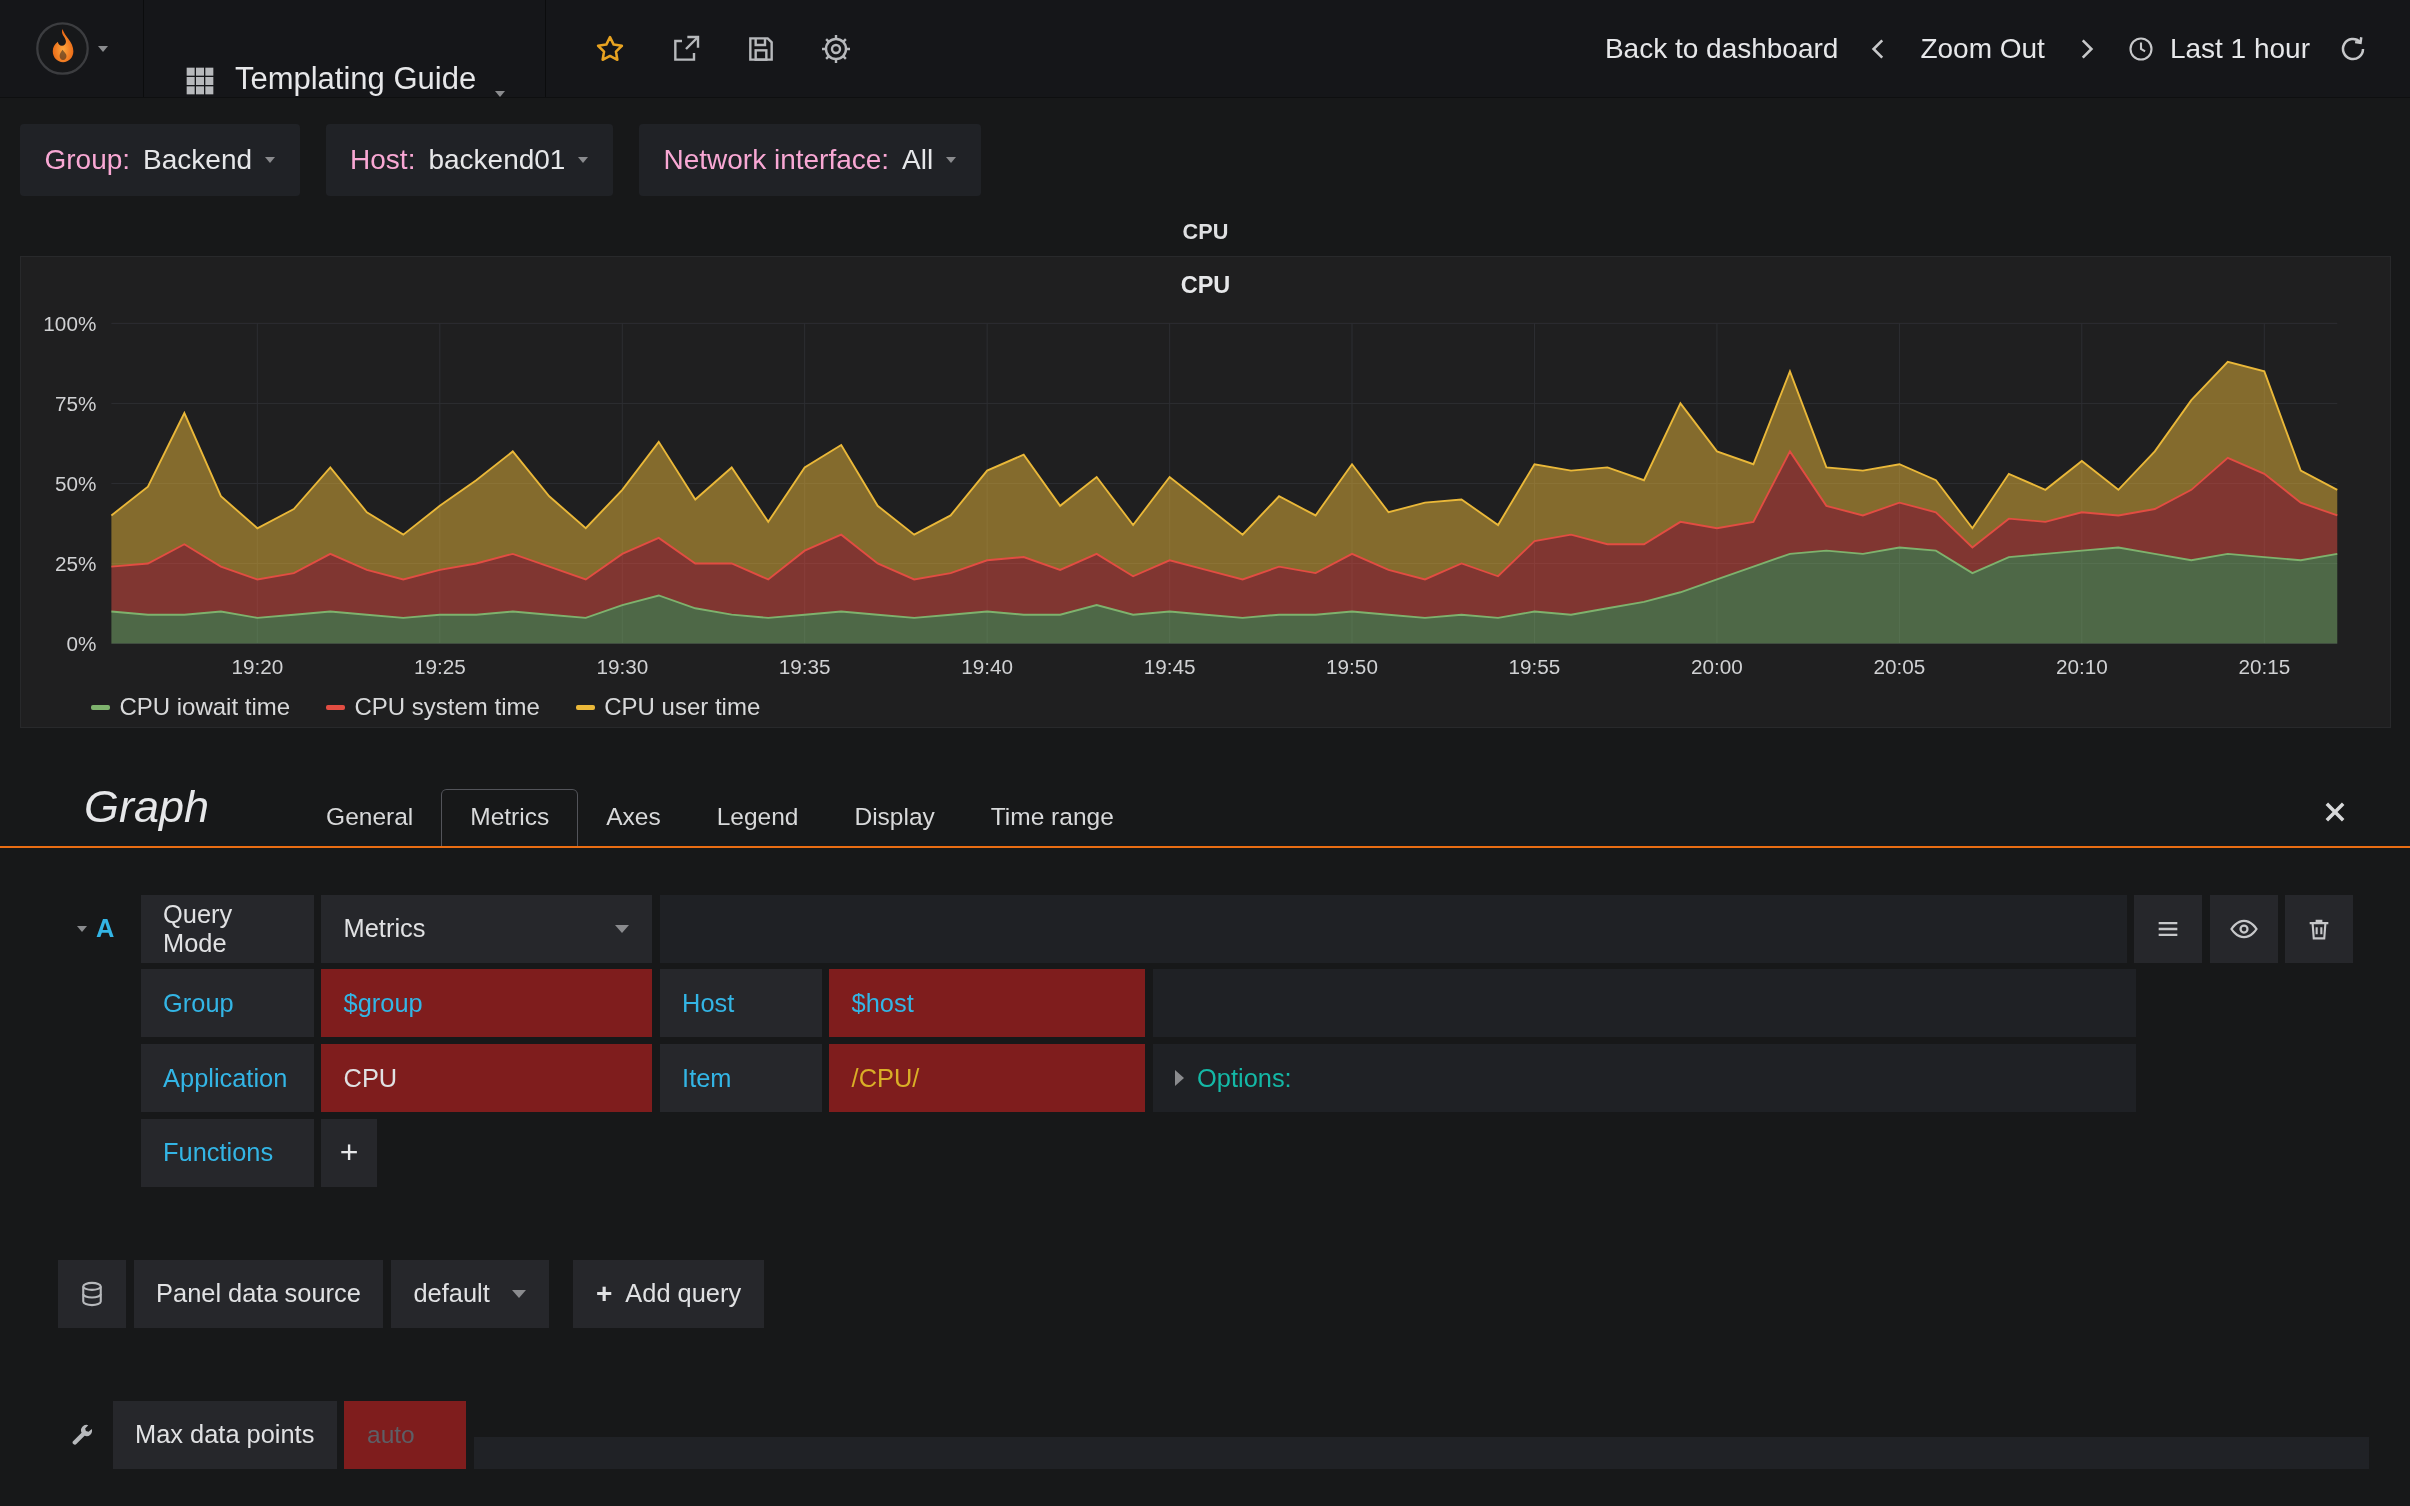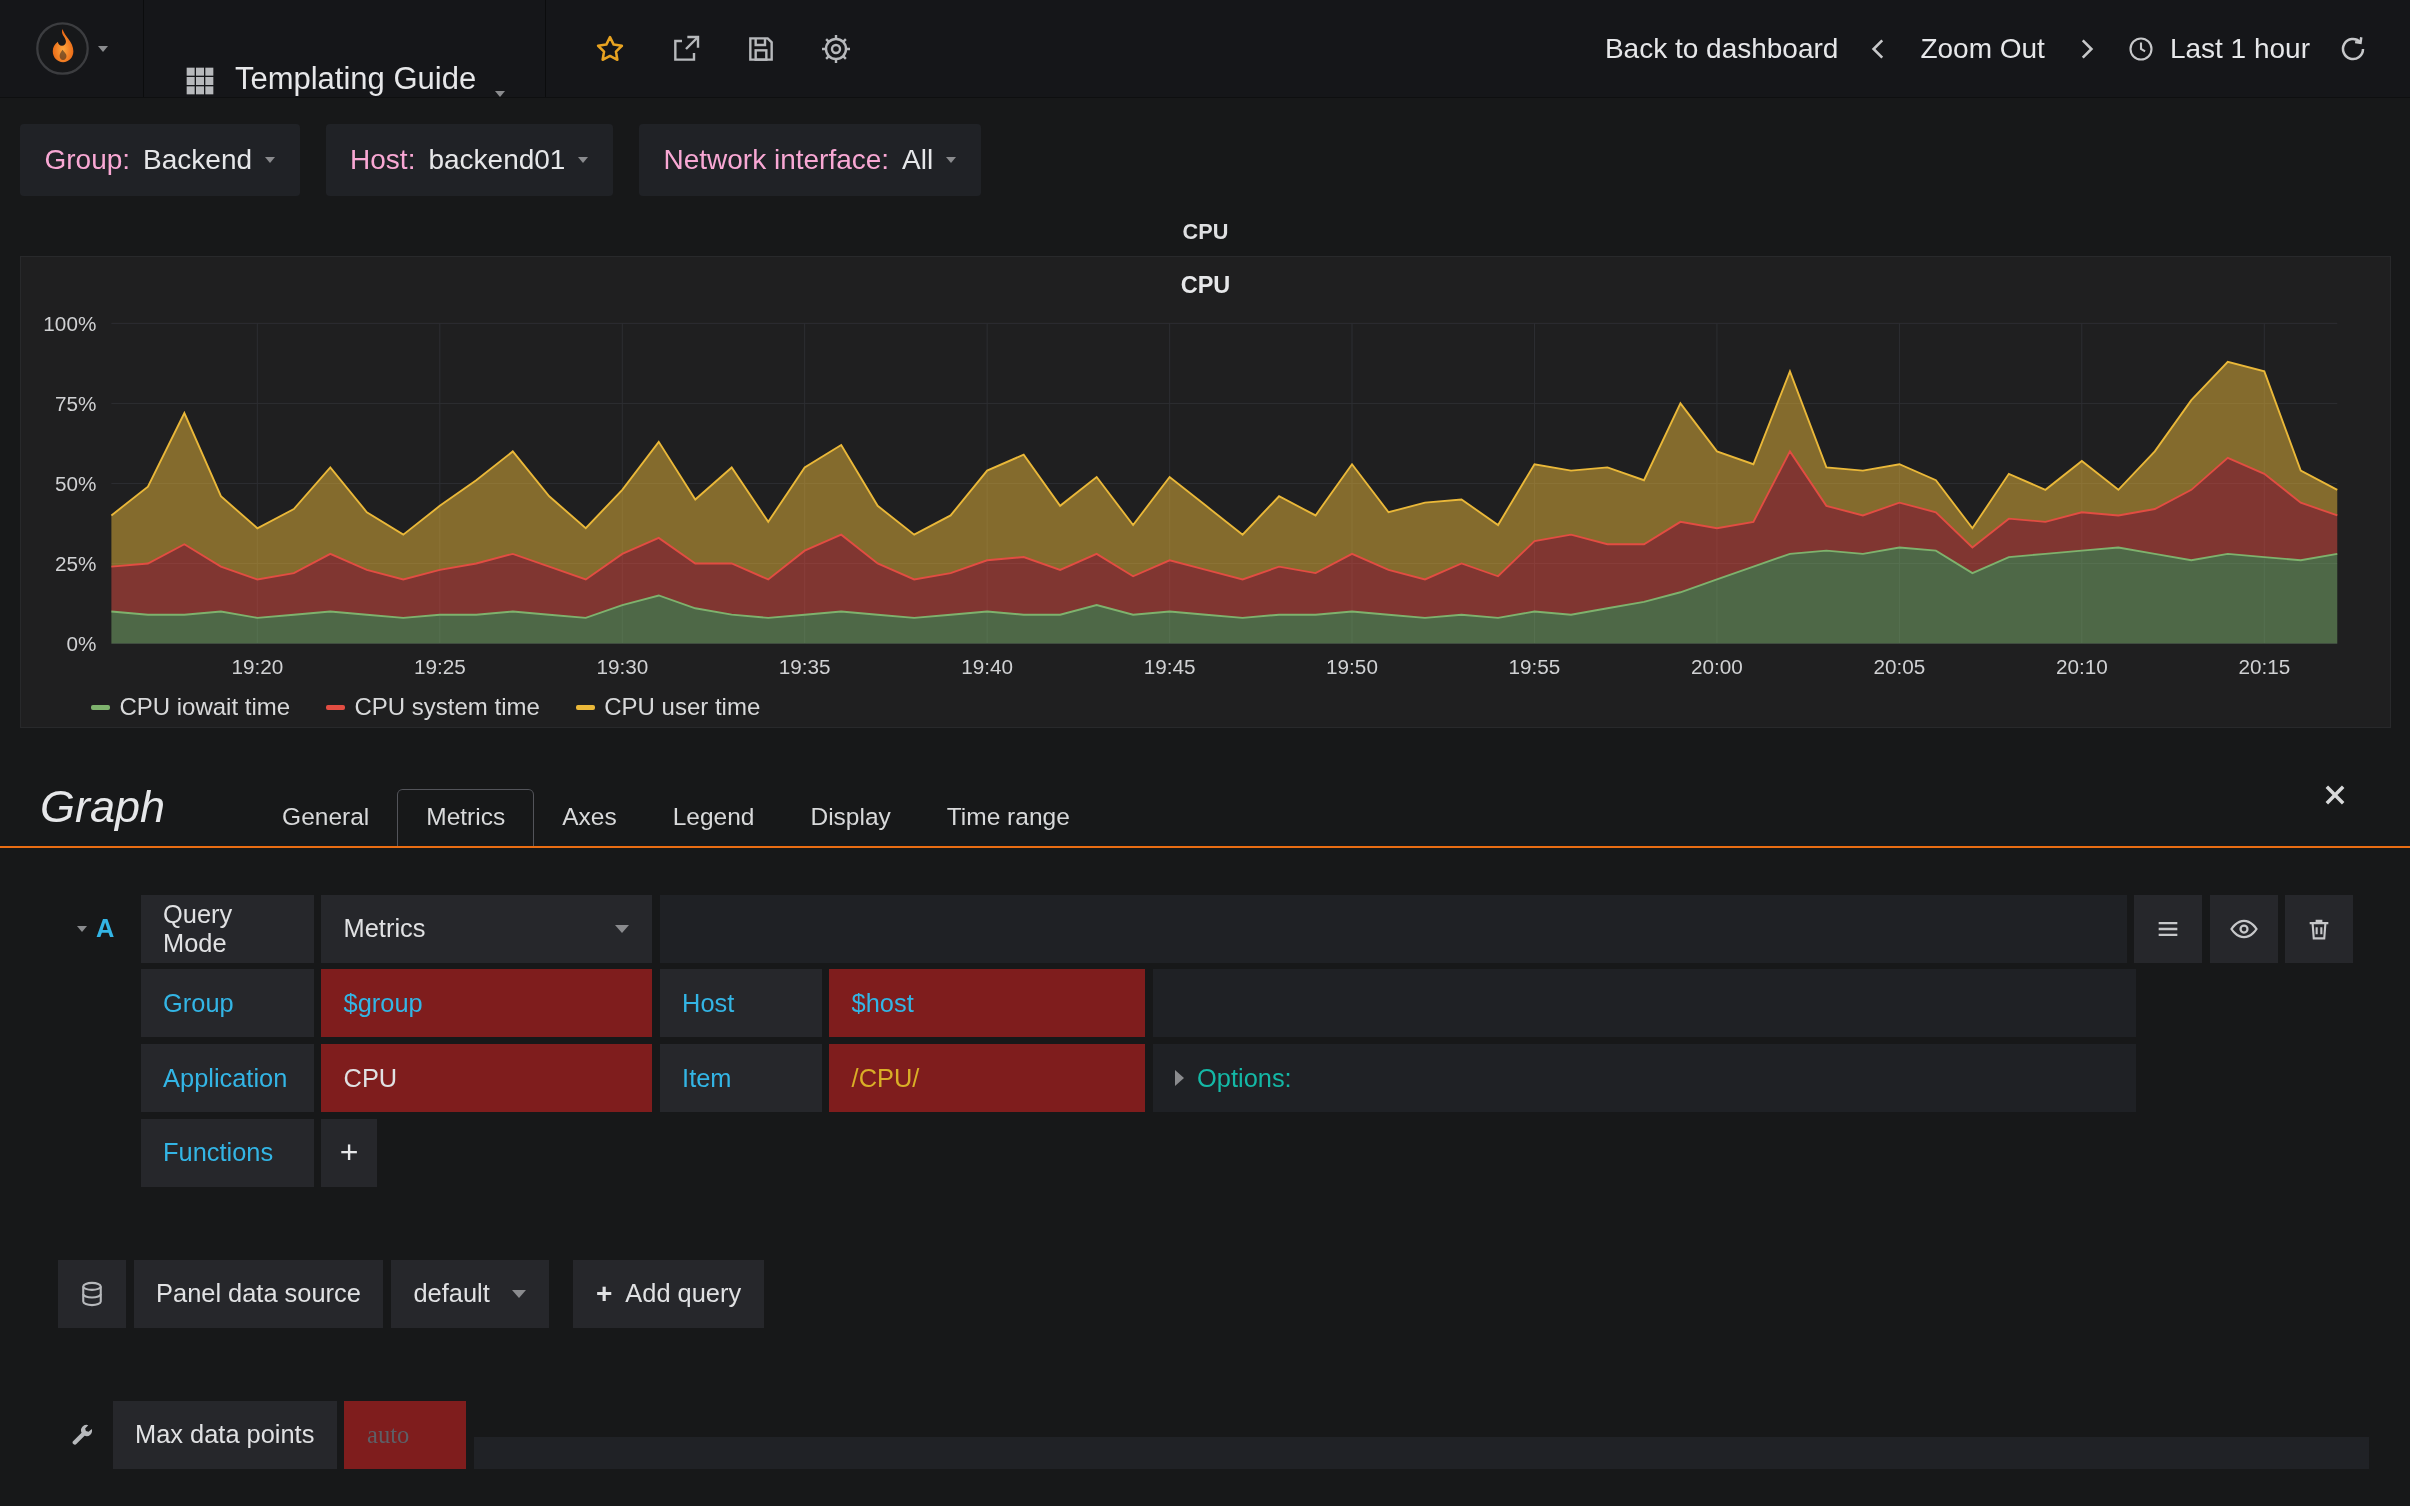--- a/index.html
+++ b/index.html
@@ -36,21 +36,21 @@
   .panel-title{text-align:center;font-weight:700;font-size:23.5px;padding-top:15px;height:53px;color:#e6e7e9;cursor:pointer}
   .chart-svg{display:block}
   .chart-svg .grid{stroke:#2e2f33;stroke-width:1}
   .chart-svg .ax{fill:#d0d1d3;font-size:22px;font-family:"Liberation Sans",sans-serif}
   .chart-svg .sline{fill:none;stroke-width:2}
   .chart-legend{display:flex;gap:36px;padding-left:70px;font-size:24px;align-items:center;height:41px}
   .legend-item{display:flex;align-items:center;cursor:pointer}
   .legend-swatch{display:inline-block;width:19px;height:4.7px;border-radius:1.9px;margin-right:9.4px}
 
   
-  .editor-head{display:flex;margin-top:53px;border-bottom:2.8px solid #e96d13;padding-left:40px}
+  .editor-head{display:flex;align-items:flex-end;margin-top:53px;border-bottom:2.8px solid #e96d13;padding-left:84px}
   .editor-title{font-size:45px;font-style:italic;font-weight:300;color:#e6e7e9;padding:0 89px 13px 0}
   .tabs{display:flex;align-items:flex-end}
   .tab{padding:13px 28px 15px;font-size:24.5px;color:#d8d9da;cursor:pointer}
   .tab.active{border:0.9px solid #53545a;border-bottom:none;border-radius:5.6px 5.6px 0 0;background:#171819}
   .editor-close{margin-left:auto;margin-right:62px;padding-bottom:17px;cursor:pointer}
 
   .qrows{margin-top:47px}
   .qrow{display:flex;gap:7.5px;margin:0 58px 6.6px;height:68px}
   .qrow.inner{margin-right:275px}
   .a-cell{width:75px;display:flex;align-items:center;justify-content:center;gap:9.4px;cursor:pointer}
@@ -72,21 +72,21 @@
     font-size:32px;color:#e6e7e9;background:#26272b;cursor:pointer}
 
   .ds-row{display:flex;gap:7.5px;margin:73px 58px 0;height:68px}
   .addq{gap:13px;cursor:pointer;margin-left:17px}
   .addq .plus{font-size:28px;font-weight:700}
 
   .mdp-row{display:flex;gap:7.5px;margin:73px 42px 0 58px;height:68px}
   .wrench-cell{width:47px;flex:none;display:flex;align-items:center;justify-content:center}
   .mdp-input{width:122px;flex:none}
   .mdp-input input{background:transparent;border:none;outline:none;color:#d8d9da;font-size:24.5px;width:100%;
-    font-family:Liberation Serif, serif}
+    font-family:Liberation Sans, sans-serif}
   .mdp-input input::placeholder{color:#5d5f66}
   .mdp-fill{flex:1;background:#202226;align-self:flex-end;height:32px}
 </style>
 </head>
 <body>
 
 <header class="navbar">
   <div class="nav-logo">
     <svg width="55" height="55" viewBox="0 0 48 48">
       <defs>

